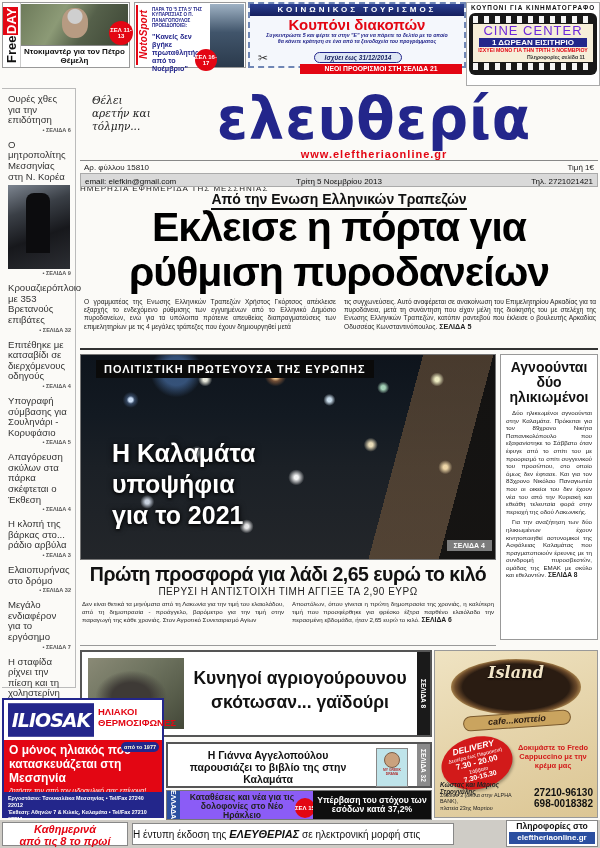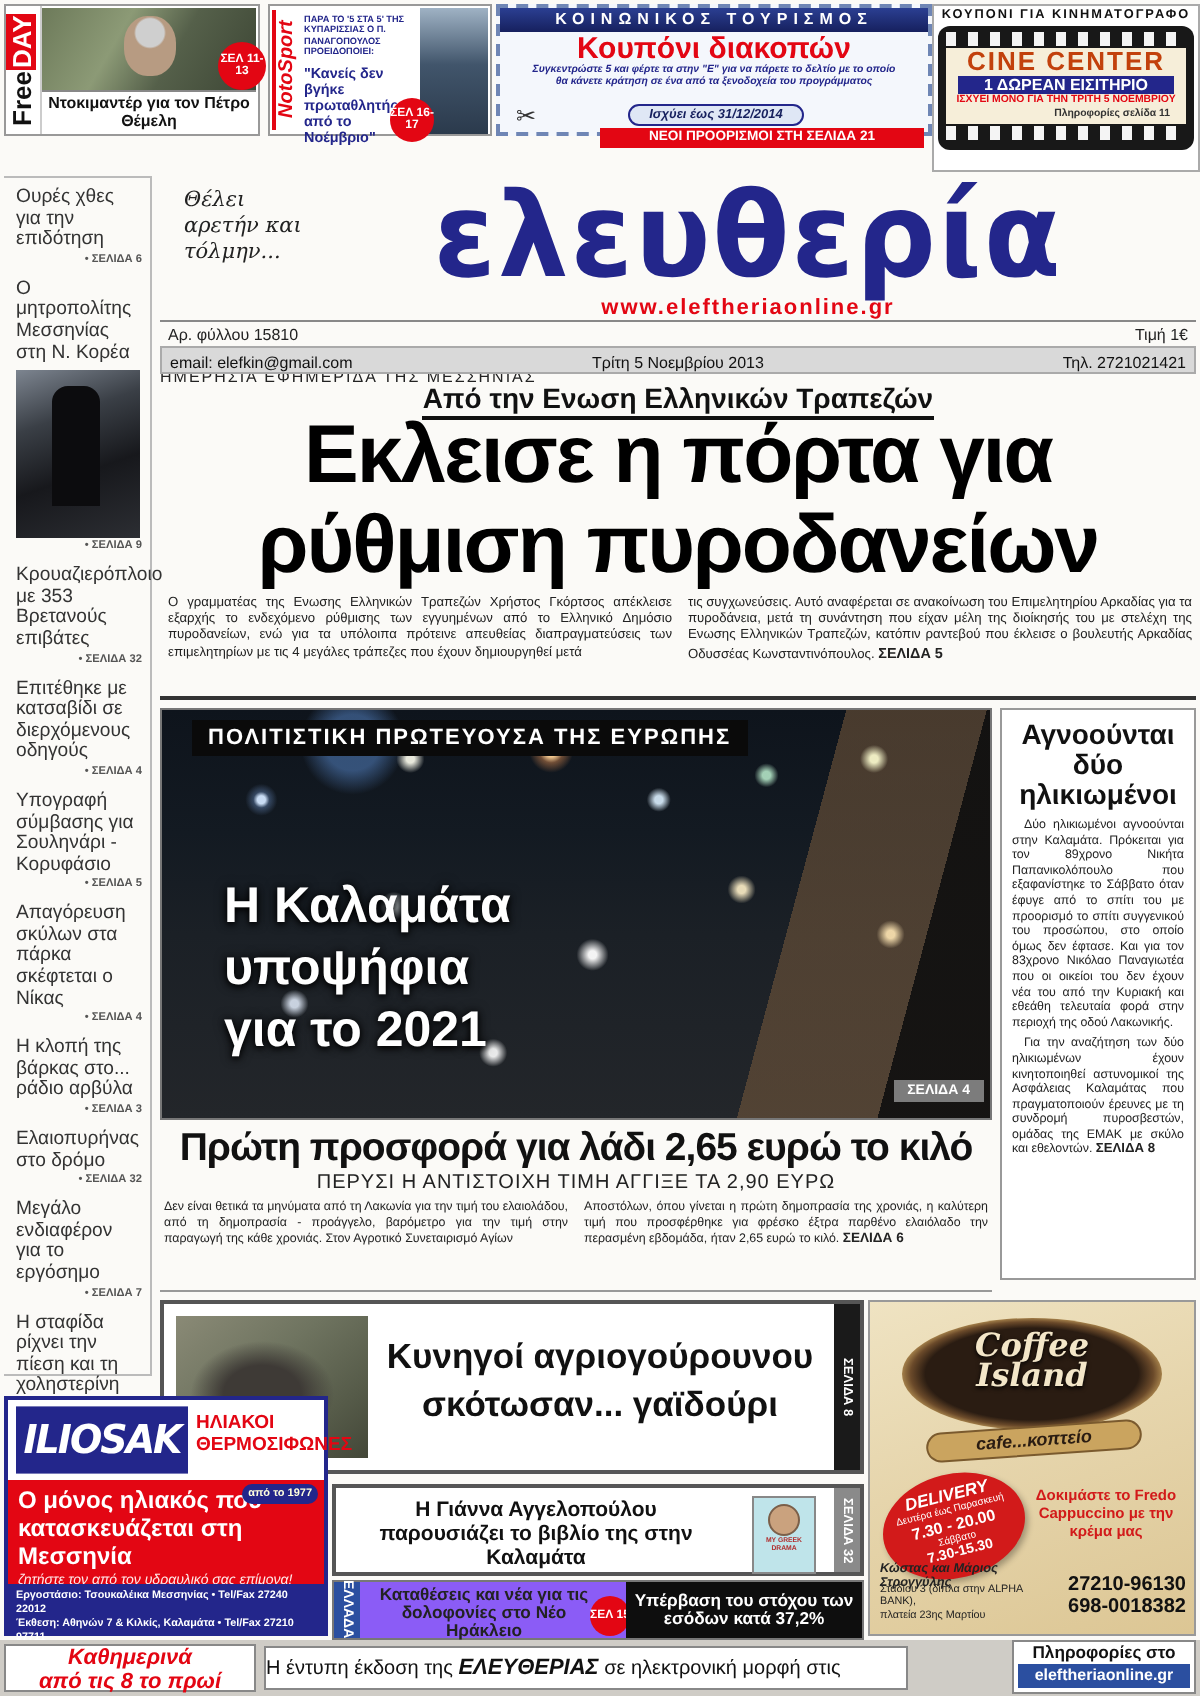--- a/index.html
+++ b/index.html
@@ -39,21 +39,21 @@
   .coupon .valid{position:absolute;left:64px;bottom:3px;width:86px;background:#dfe7f5;border:1px solid #23268b;border-radius:6px;
     color:#16205e;font-weight:bold;font-style:italic;font-size:6.5px;text-align:center;line-height:9px;}
   .coupon .scissors{position:absolute;left:8px;bottom:1px;font-size:12px;color:#333;}
   .coupon-footer{left:300px;top:64px;width:162px;height:10px;background:#e30613;color:#fff;font-weight:bold;font-size:6.8px;
     text-align:center;line-height:10px;}
   .cinema{left:466px;top:2px;width:132px;height:82px;border:1px solid #aaa;background:#fff;}
   .cinema .hdr{font-size:6.4px;font-weight:bold;letter-spacing:1px;text-align:center;line-height:10px;color:#111;}
   .cinema .strip{position:absolute;left:2px;top:10px;right:2px;height:58px;background:#181818;border-radius:6px;padding:2px;}
   .cinema .holes{height:7px;background:repeating-linear-gradient(90deg,#f4f4f4 0 5px,#181818 5px 11px);margin:1px 2px;}
   .cinema .inner{background:#f6eed9;margin:0 2px;height:38px;text-align:center;}
-  .cinema .name{color:#c2410c;font-weight:bold;font-size:13px;line-height:14px;letter-spacing:1px;}
+  .cinema .name{color:#6d28d9;font-weight:normal;font-size:13px;line-height:14px;letter-spacing:1px;}
   .cinema .offer{background:#23268b;color:#fff;font-weight:bold;font-size:8px;line-height:9px;margin:0 6px;}
   .cinema .valid{color:#e30613;font-weight:bold;font-size:5.2px;line-height:7px;}
   .cinema .info{color:#333;font-weight:bold;font-size:5.2px;line-height:6px;text-align:right;padding-right:8px;}
 
   
   .motto{left:92px;top:94px;width:70px;font-family:"DejaVu Serif",serif;font-style:italic;font-size:10.5px;line-height:13px;color:#222;}
   .logo{left:150px;top:86px;width:448px;text-align:center;font-weight:900;font-size:56px;color:#23268b;
     letter-spacing:1px;font-family:"DejaVu Sans",sans-serif;transform:scaleY(1.05);}
   .website{left:150px;top:148px;width:448px;text-align:center;color:#e30613;font-weight:bold;font-size:11px;letter-spacing:1px;}
   .mast-row{left:80px;top:160px;width:518px;height:13px;border-top:1px solid #888;font-size:8px;color:#222;}
@@ -290,21 +290,21 @@
     </div>
     <div class="sb-item">
       <div class="sb-title">Επιτέθηκε με κατσαβίδι σε διερχόμενους οδηγούς</div>
       <div class="sb-page">• ΣΕΛΙΔΑ 4</div>
     </div>
     <div class="sb-item">
       <div class="sb-title">Υπογραφή σύμβασης για Σουληνάρι - Κορυφάσιο</div>
       <div class="sb-page">• ΣΕΛΙΔΑ 5</div>
     </div>
     <div class="sb-item">
-      <div class="sb-title">Απαγόρευση σκύλων στα πάρκα σκέφτεται ο Νίκας</div>
+      <div class="sb-title">Απαγόρευση σκύλων στα πάρκα σκέφτεται ο Έκθεση</div>
       <div class="sb-page">• ΣΕΛΙΔΑ 4</div>
     </div>
     <div class="sb-item">
       <div class="sb-title">Η κλοπή της βάρκας στο... ράδιο αρβύλα</div>
       <div class="sb-page">• ΣΕΛΙΔΑ 3</div>
     </div>
     <div class="sb-item">
       <div class="sb-title">Ελαιοπυρήνας στο δρόμο</div>
       <div class="sb-page">• ΣΕΛΙΔΑ 32</div>
     </div>
@@ -379,21 +379,20 @@
     </div>
     <div class="foot">
       <div>Εργοστάσιο: Τσουκαλέικα Μεσσηνίας • Tel/Fax 27240 22012</div>
       <div>Έκθεση: Αθηνών 7 &amp; Κιλκίς, Καλαμάτα • Tel/Fax 27210 97711</div>
     </div>
   </div>
 
   <div class="abs coffee">
     <div class="beans"></div>
     <div class="name">
-      <div>Coffee</div>
       <div style="">Island</div>
     </div>
     <div class="ribbon">cafe...κοπτείο</div>
     <div class="delivery">
       <div class="d1">DELIVERY</div>
       <div class="d2">Δευτέρα έως Παρασκευή</div>
       <div class="d3">7.30 - 20.00</div>
       <div class="d4">Σάββατο</div>
       <div class="d5">7.30-15.30</div>
     </div>

